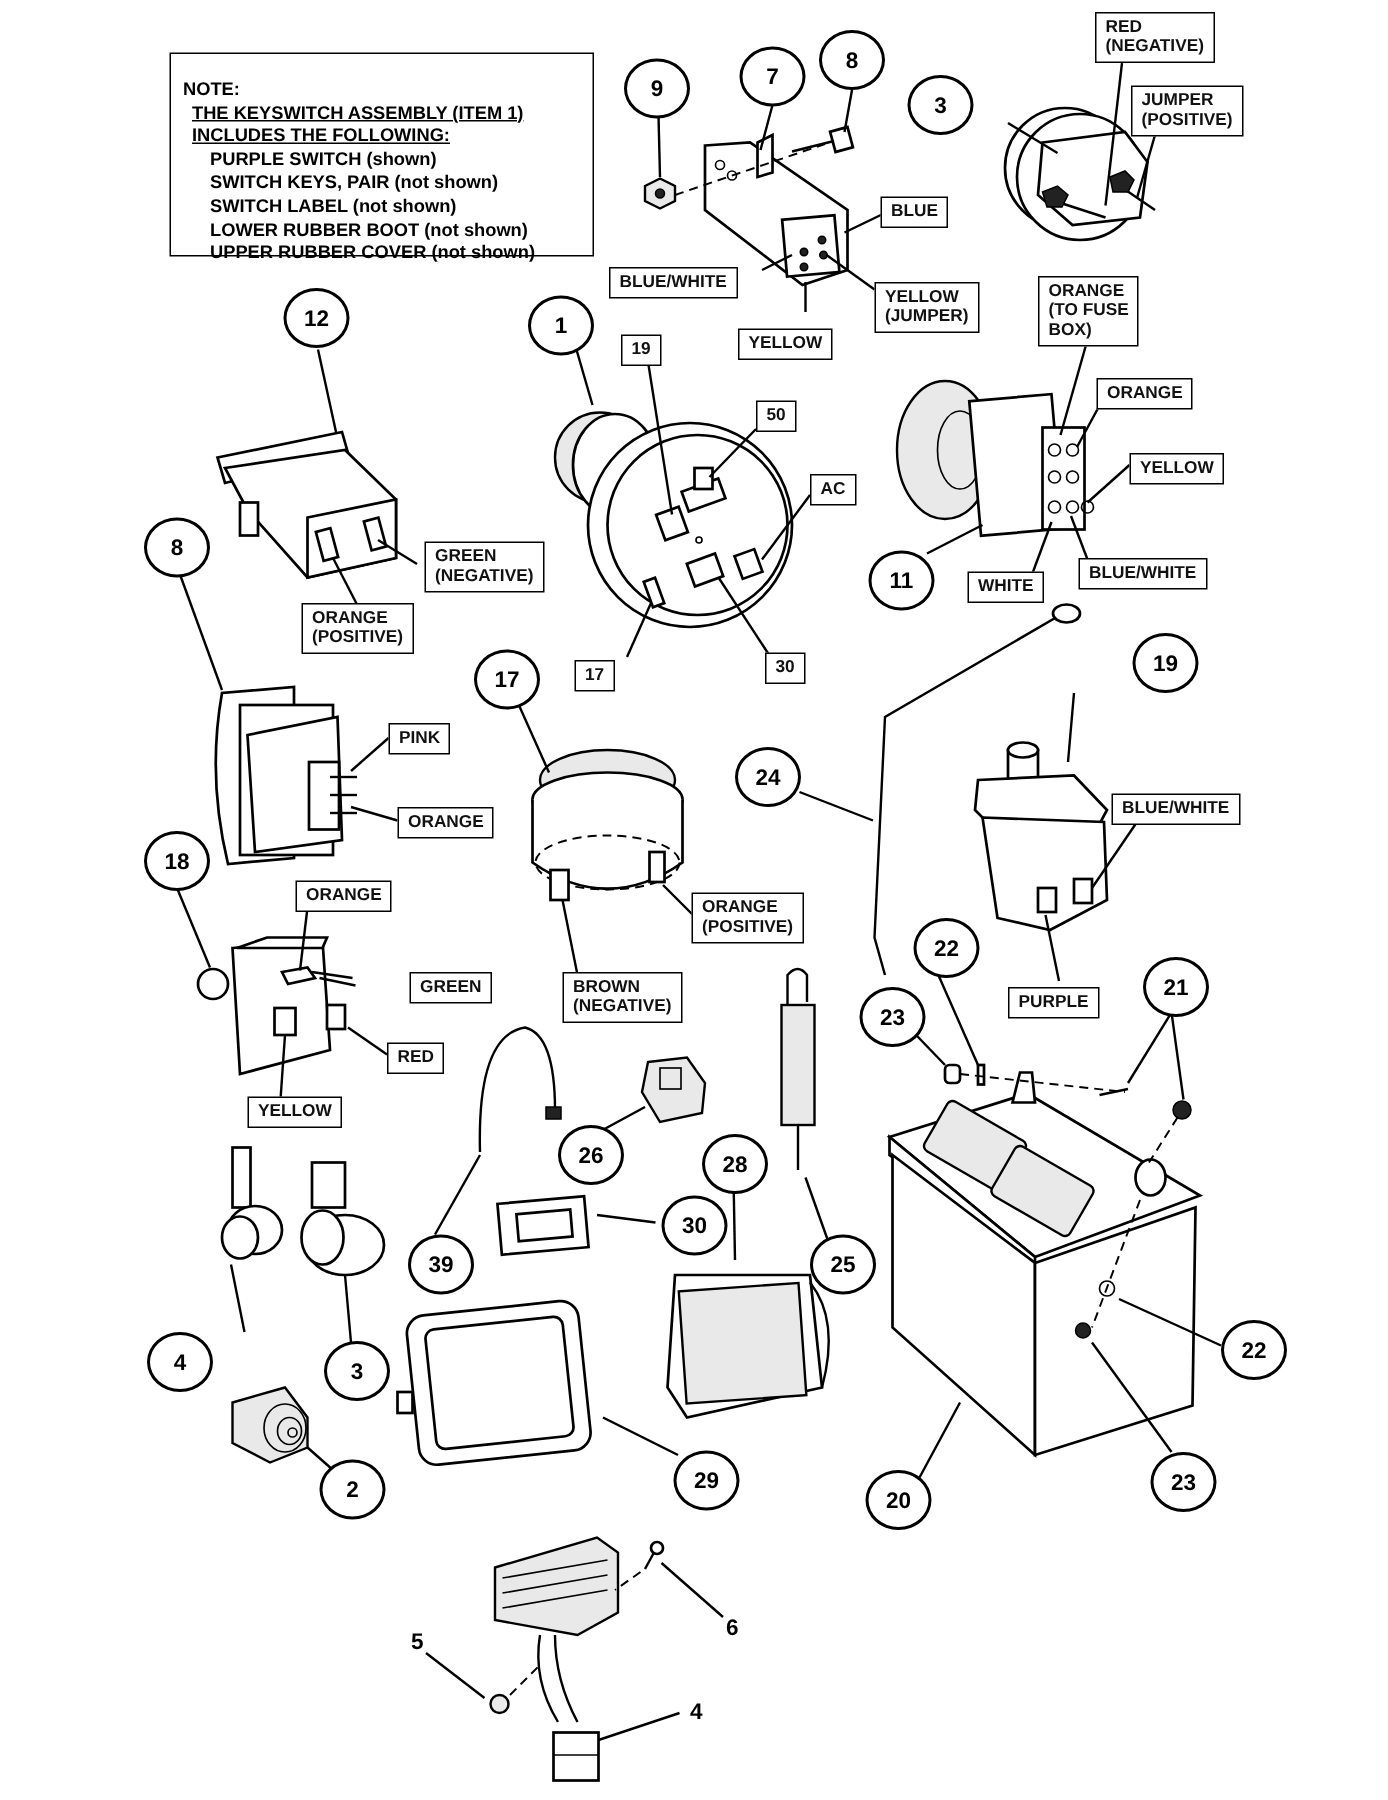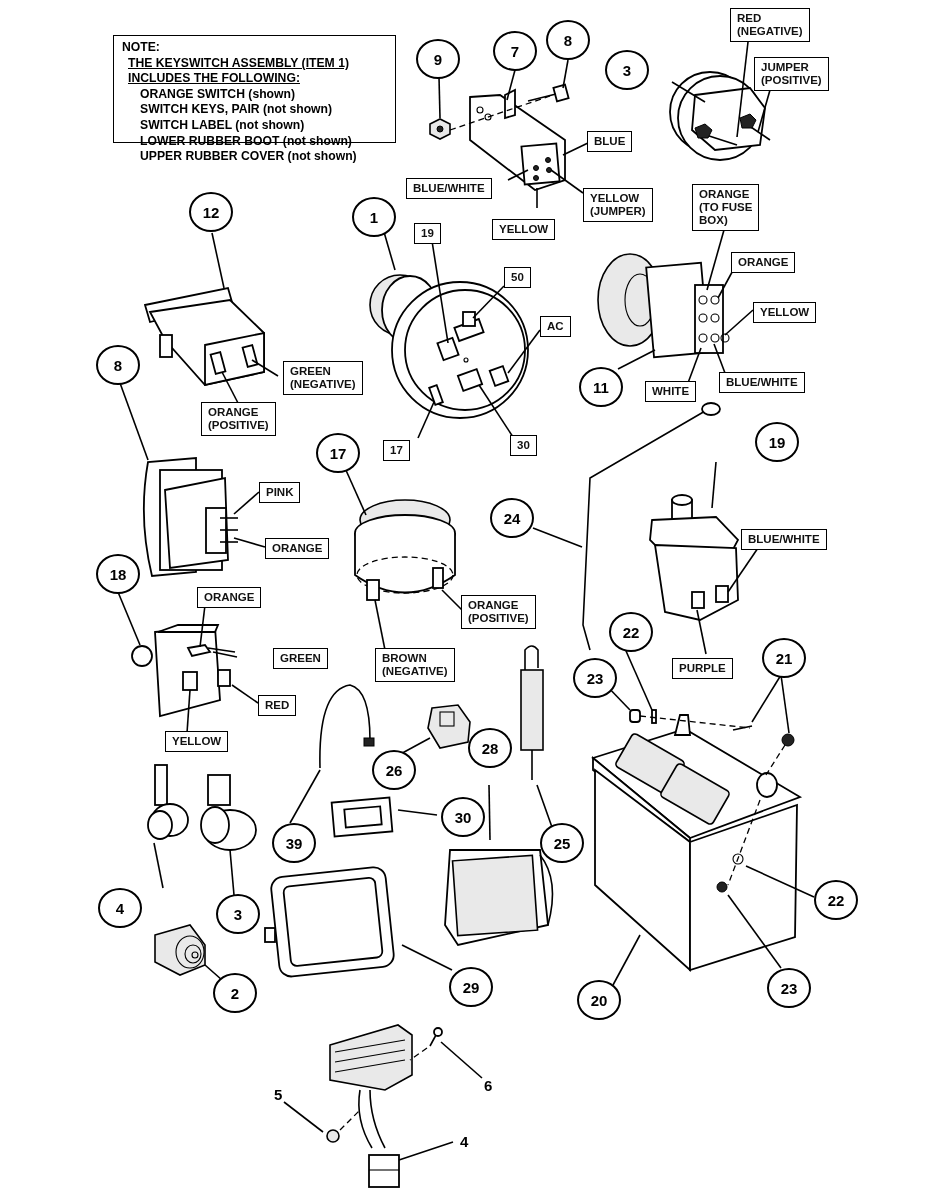--- a/index.html
+++ b/index.html
@@ -1,20 +1,20 @@
 <!DOCTYPE html>
 <html><head>
 <meta charset="utf-8">
 <style>
   html, body { margin: 0; padding: 0; background: #ffffff; }
   body { width: 925px; height: 1200px; position: relative; overflow: hidden;
          font-family: "Liberation Sans", sans-serif; color: #000; }
   #stage { position: absolute; left: 0; top: 0; width: 925px; height: 1200px; }
-  .note-box { position: absolute; left: 113px; top: 35px; width: 283px; height: 108px;
-              border: 1.5px solid #000; box-sizing: border-box; padding: 4px 8px;
+  .note-box { position: absolute; left: 113px; top: 35px; width: 283px; height: 136px;
+              border: 1.5px solid #000; box-sizing: border-box; padding: 16px 8px;
               font-weight: bold; font-size: 12.2px; line-height: 15.6px; background: #fff; }
   .note-box .l1 { padding-left: 0; }
   .note-box .l2 { padding-left: 6px; text-decoration: underline; }
   .note-box .l3 { padding-left: 18px; }
   .lbl { position: absolute; border: 1.3px solid #000; background: #fff; box-sizing: border-box;
          font-weight: bold; font-size: 11.5px; line-height: 13px; padding: 3px 6px; white-space: pre;
          color: #111; }
   .bubble { position: absolute; width: 44px; height: 40px; border: 2px solid #000; border-radius: 50%;
             box-sizing: border-box; background: #fff; display: flex; align-items: center; justify-content: center;
             font-weight: bold; font-size: 15px; }
@@ -301,21 +301,21 @@
     <line class="ln" x1="284" y1="1102" x2="323" y2="1132"></line>
     <line class="ln" x1="482" y1="1078" x2="441" y2="1042"></line>
     <line class="ln" x1="453" y1="1142" x2="399" y2="1160"></line>
   </g>
 </svg>
 
 <div class="note-box">
   <div class="l1">NOTE:</div>
   <div class="l2">THE KEYSWITCH ASSEMBLY (ITEM 1)</div>
   <div class="l2">INCLUDES THE FOLLOWING:</div>
-  <div class="l3">ORANGE SWITCH (shown)</div>
+  <div class="l3">PURPLE SWITCH (shown)</div>
   <div class="l3">SWITCH KEYS, PAIR (not shown)</div>
   <div class="l3">SWITCH LABEL (not shown)</div>
   <div class="l3">LOWER RUBBER BOOT (not shown)</div>
   <div class="l3">UPPER RUBBER COVER (not shown)</div>
 </div>
 
 <div class="bubble" style="left:416px;top:39px">9</div>
 <div class="bubble" style="left:493px;top:31px">7</div>
 <div class="bubble" style="left:546px;top:20px">8</div>
 <div class="bubble" style="left:605px;top:50px">3</div>
@@ -324,21 +324,21 @@
 <div class="bubble" style="left:96px;top:345px">8</div>
 <div class="bubble" style="left:579px;top:367px">11</div>
 <div class="bubble" style="left:316px;top:433px">17</div>
 <div class="bubble" style="left:755px;top:422px">19</div>
 <div class="bubble" style="left:490px;top:498px">24</div>
 <div class="bubble" style="left:96px;top:554px">18</div>
 <div class="bubble" style="left:609px;top:612px">22</div>
 <div class="bubble" style="left:762px;top:638px">21</div>
 <div class="bubble" style="left:573px;top:658px">23</div>
 <div class="bubble" style="left:372px;top:750px">26</div>
-<div class="bubble" style="left:468px;top:728px">28</div>
+<div class="bubble" style="left:468px;top:756px">28</div>
 <div class="bubble" style="left:272px;top:823px">39</div>
 <div class="bubble" style="left:441px;top:797px">30</div>
 <div class="bubble" style="left:540px;top:823px">25</div>
 <div class="bubble" style="left:98px;top:888px">4</div>
 <div class="bubble" style="left:216px;top:894px">3</div>
 <div class="bubble" style="left:814px;top:880px">22</div>
 <div class="bubble" style="left:213px;top:973px">2</div>
 <div class="bubble" style="left:449px;top:967px">29</div>
 <div class="bubble" style="left:767px;top:968px">23</div>
 <div class="bubble" style="left:577px;top:980px">20</div>

